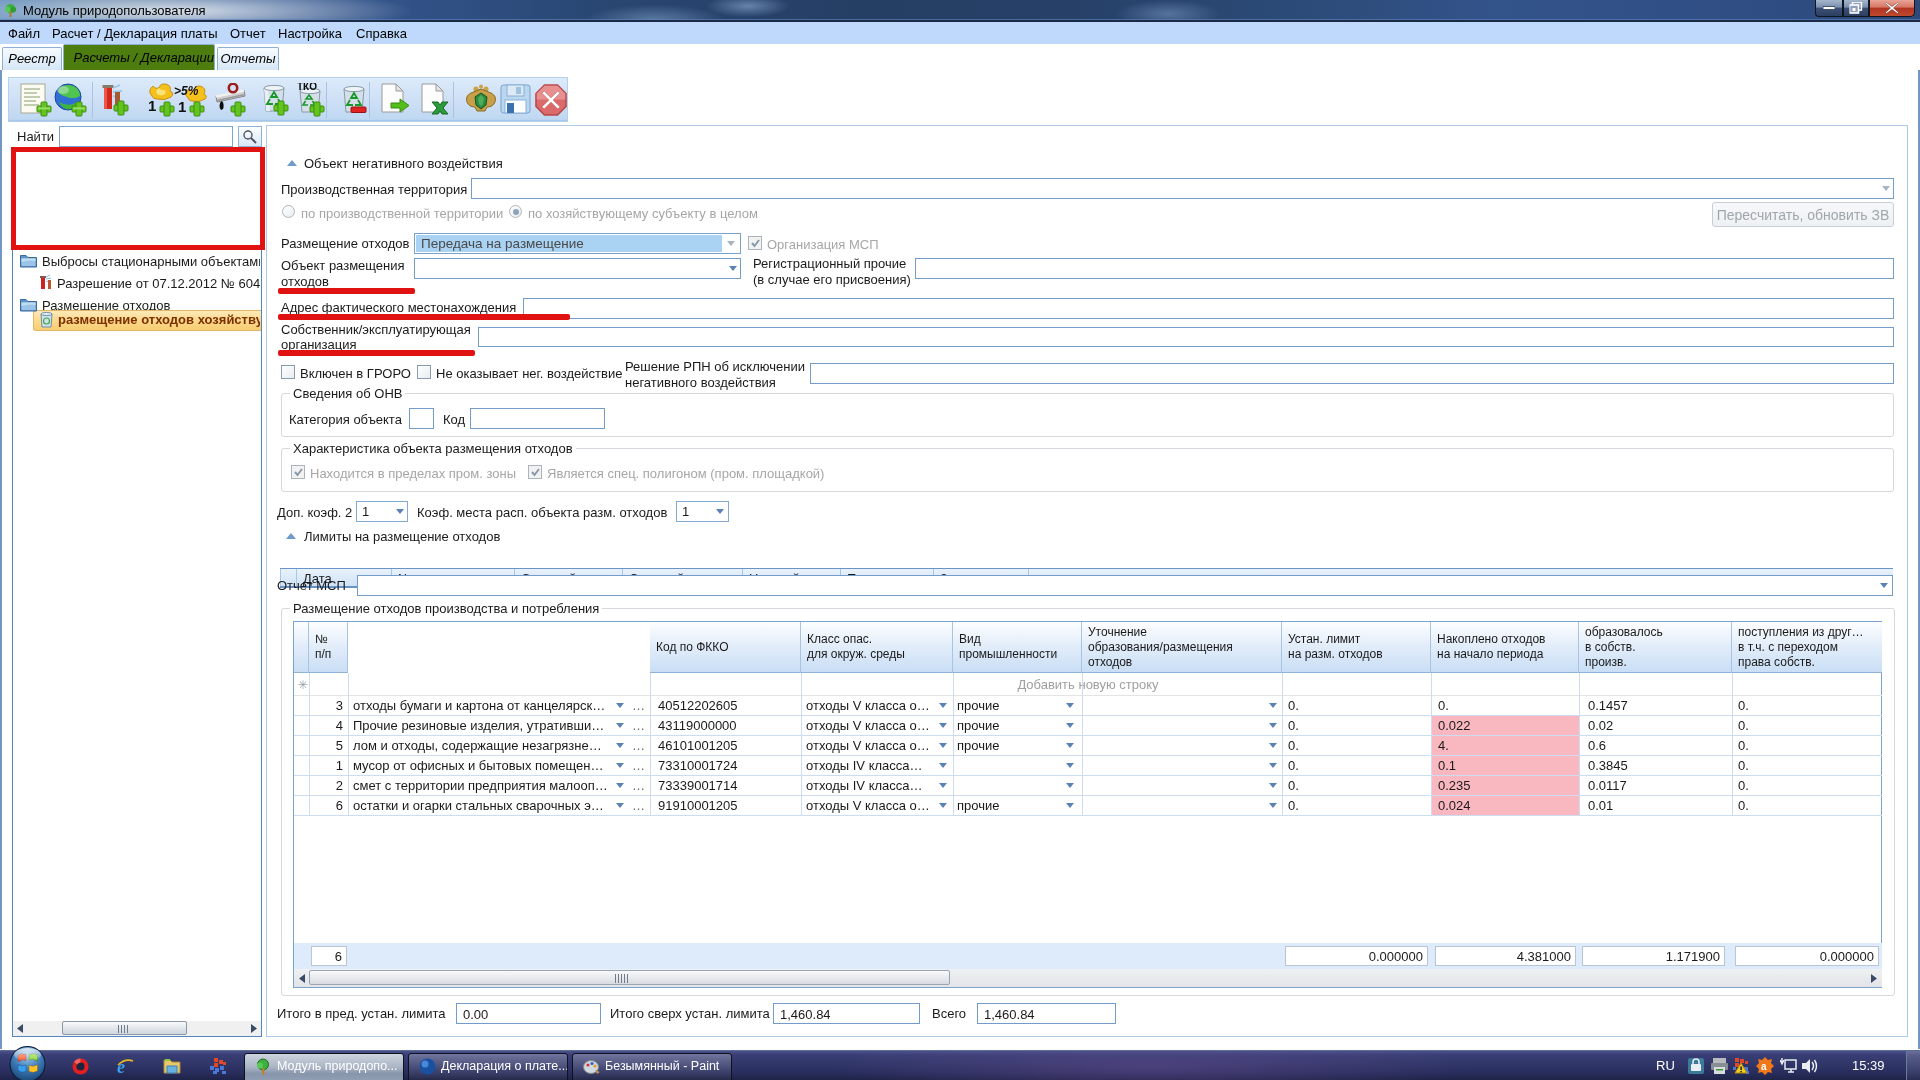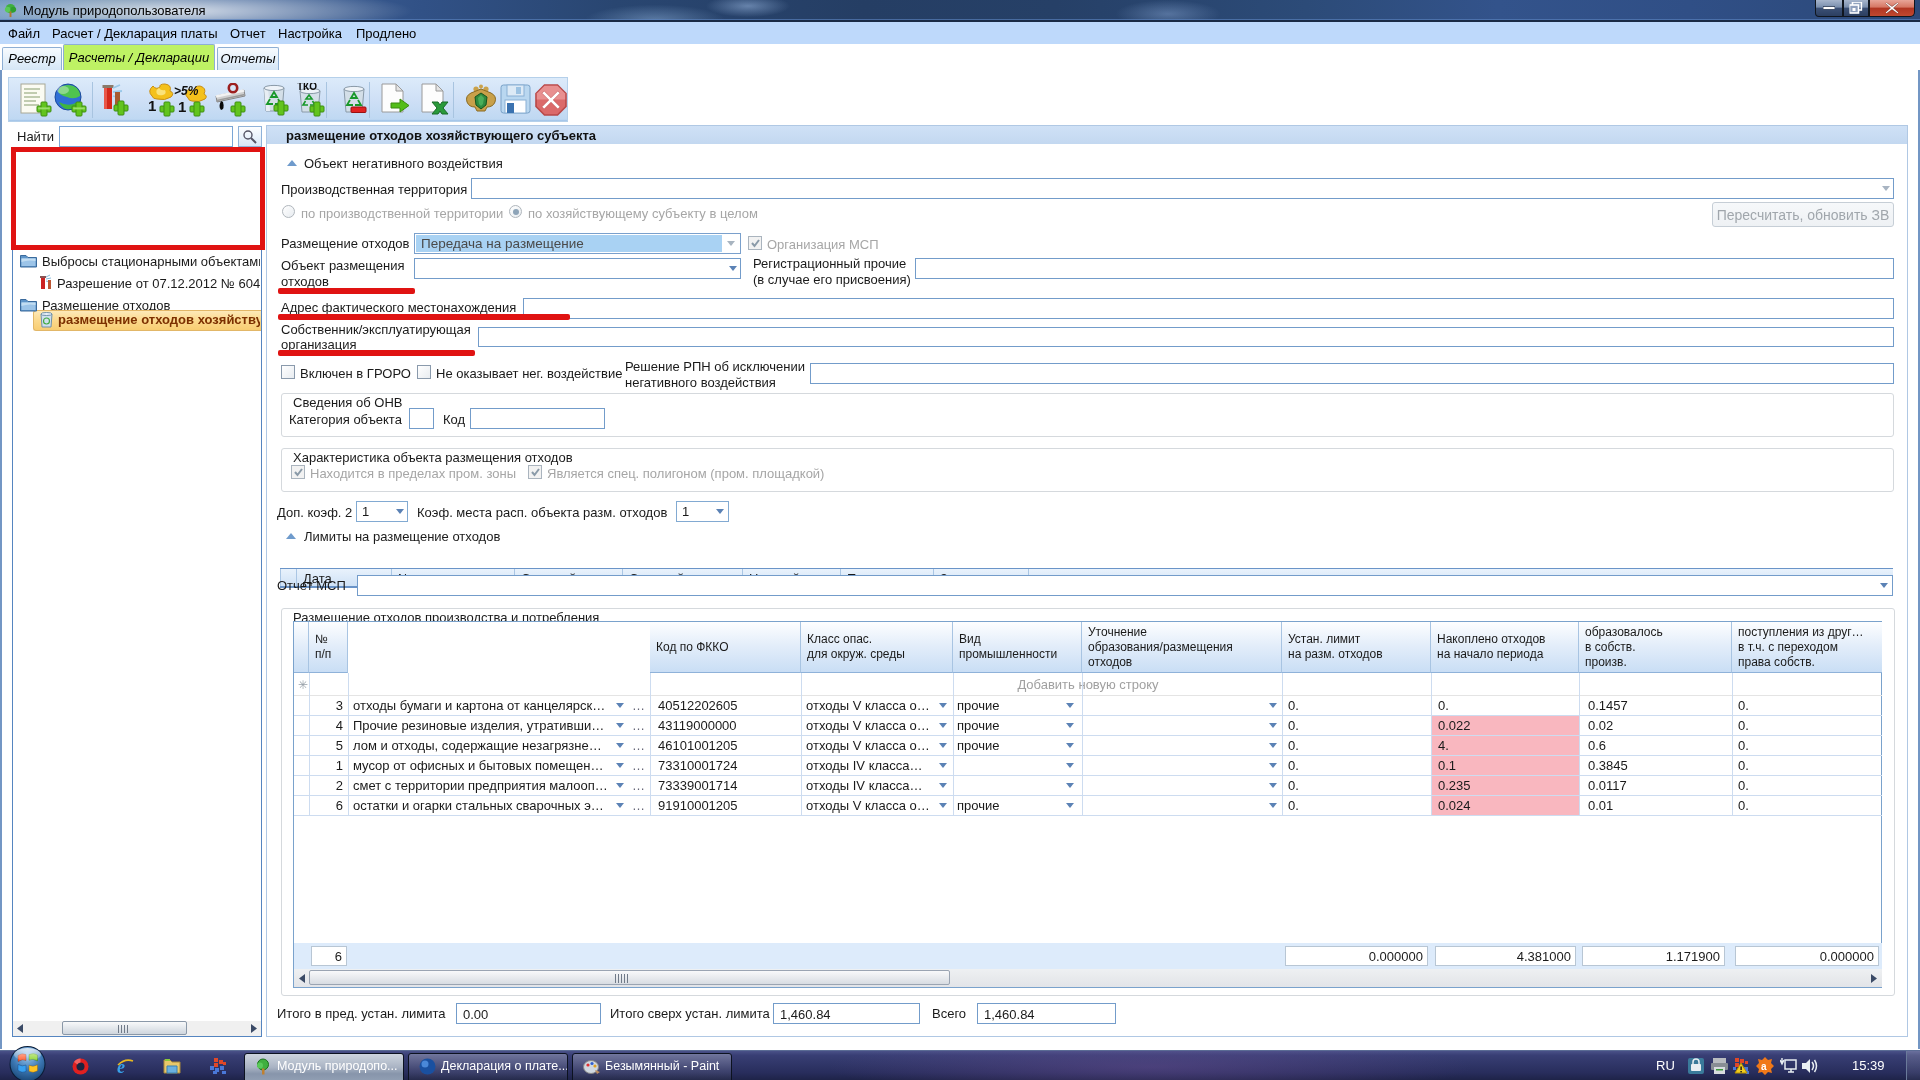--- a/index.html
+++ b/index.html
@@ -31,21 +31,21 @@
 
 #menubar { left:0; top:22px; width:1920px; height:23px;
   background:#bed9fb;text-align:right; }
 #menubar span { position:absolute; top:4px; font-size:13px; color:#000; }
 
 
 #tabstrip { left:0; top:44px; width:1920px; height:26px; background:#fff;font-style:italic; }
 .tab { position:absolute; border:1px solid #8eafd4; border-bottom:none; text-align:center;
   background:linear-gradient(to bottom,#f7fbfe 0%,#e8f2fb 45%,#d5e6f6 100%); font-size:13px; color:#000;
   border-radius:2px 2px 0 0; }
-.tab.active { background:#bef264; }
+.tab.active { background:#4d7c0f;text-align:right; }
 
 
 #toolbar { left:8px; top:77px; width:560px; height:45px;
   background:linear-gradient(to bottom,#dcebfa 0%,#cfe0f6 50%,#bfd8f2 96%,#9cc0e6 100%);
   border:1px solid #b5d0ea; }
 .tbi { position:absolute; top:5px; width:34px; height:34px; }
 .tbsep { position:absolute; top:4px; width:1px; height:36px; background:#a8c4e0; }
 
 
 #lbl-find { left:17px; top:129px; font-size:13px; }
@@ -66,21 +66,21 @@
 .lbl { position:absolute; font-size:13px; color:#1a1a1a; white-space:nowrap; }
 .glbl { position:absolute; font-size:13px; color:#a6a6a6; white-space:nowrap; }
 .inp { position:absolute; background:#fff; border:1px solid #739cca; }
 .combo-arrow { position:absolute; width:0; height:0; border-left:4px solid transparent; border-right:4px solid transparent; border-top:5px solid #5b82b5; }
 .chk { position:absolute; width:14px; height:14px; border:1px solid #8a9aac; background:linear-gradient(135deg,#fff, #e8ecf0); }
 .chk.gray { border-color:#aab4be; background:#f2f2f2; }
 .chk.gray svg { position:absolute; left:1px; top:1px; }
 .radio { position:absolute; width:13px; height:13px; border-radius:50%; border:1px solid #b0b6bc; background:linear-gradient(135deg,#fff,#e8ecf0); }
 .redline { position:absolute; background:#e01312; z-index:4; border-radius:2px; }
 .fset { position:absolute; border:1px solid #d5d9dd; border-radius:3px; }
-.fset-legend { position:absolute; background:#fff; font-size:13px; padding:0 3px; white-space:nowrap;margin-top:9px; }
+.fset-legend { position:absolute; background:#fff; font-size:13px; padding:0 3px; white-space:nowrap; }
 .tri-up { position:absolute; width:0; height:0; border-left:5px solid transparent; border-right:5px solid transparent; border-bottom:6px solid #6f9bcc; }
 
 
 #limits-header { left:280px; top:546px; width:1613px; height:20px;
   background:linear-gradient(to bottom,#e9f2fc,#cfe2f6); border-top:1px solid #6a94c8; border-bottom:2px solid #6a94c8;margin-top:22px; }
 #limits-header .cell { position:absolute; top:0; height:100%; border-left:1px solid #aac6e4; padding:2px 0 0 6px; font-size:13px; }
 
 
 #btable { left:293px; top:621px; width:1589px; height:367px; border:1px solid #7aa2cc; background:#fff; }
 .bh { position:absolute; top:0; height:51px; background:linear-gradient(to bottom,#fdfeff 0%,#e4eefa 45%,#c9def5 100%); border-bottom:1px solid #8fb2d9;
@@ -138,21 +138,21 @@
     </div>
 
   <div class="abs" style="left:0;top:22px;width:2px;height:1027px;background:#7396c4"></div>
   <div class="abs" style="left:1918px;top:22px;width:2px;height:1027px;background:#7396c4"></div>
 
   <div id="menubar" class="abs">
     <span style="left:8px">Файл</span>
     <span style="left:52px">Расчет / Декларация платы</span>
     <span style="left:230px">Отчет</span>
     <span style="left:278px">Настройка</span>
-    <span style="left:356px">Продлено</span>
+    <span style="left:356px">Справка</span>
   </div>
 
   <div id="tabstrip" class="abs">
     <div class="tab" style="left:2px;top:3px;width:60px;height:23px;padding-top:3px">Реестр</div>
     <div class="tab active" style="left:63px;top:0px;width:152px;height:26px;padding-top:5px">Расчеты / Декларации</div>
     <div class="tab" style="left:217px;top:3px;width:62px;height:23px;padding-top:3px">Отчеты</div>
   </div>
 
   <div id="toolbar" class="abs">
 
@@ -344,23 +344,20 @@
       </svg>
     <div style="position:absolute;left:49px;top:0px;width:125px;height:14px;background:linear-gradient(to bottom,#f8f9fa,#cfd6de);border:1px solid #8a98a8;border-radius:2px">
         <div style="position:absolute;left:55px;top:3px;width:12px;height:8px;background:repeating-linear-gradient(to right,#707a88 0 1px,transparent 1px 3px)"></div>
       </div>
     <svg style="position:absolute;right:4px;top:3px" width="6" height="9">
         <path d="M0 0 L6 4.5 L0 9 Z" fill="#3a4a66"></path>
       </svg>
   </div>
 
   <div id="main-panel" class="abs"></div>
-  <div id="main-header" class="abs">
-      <b>размещение отходов хозяйствующего субъекта</b>
-    </div>
   <div id="main-content" class="abs" style="left:0;top:0;width:1920px;height:1080px;pointer-events:none">
 
     <div class="tri-up" style="left:287px;top:160px"></div>
     <div class="lbl" style="left:304px;top:156px">Объект негативного воздействия</div>
     <div class="lbl" style="left:281px;top:182px">Производственная территория</div>
     <div class="inp" style="left:471px;top:178px;width:1423px;height:21px"></div>
     <div class="combo-arrow" style="left:1882px;top:186px;border-top-color:#a8b4c2"></div>
     <div class="radio" style="left:282px;top:205px"></div>
     <div class="glbl" style="left:301px;top:206px">по производственной территории</div>
     <div class="radio" style="left:509px;top:205px">

